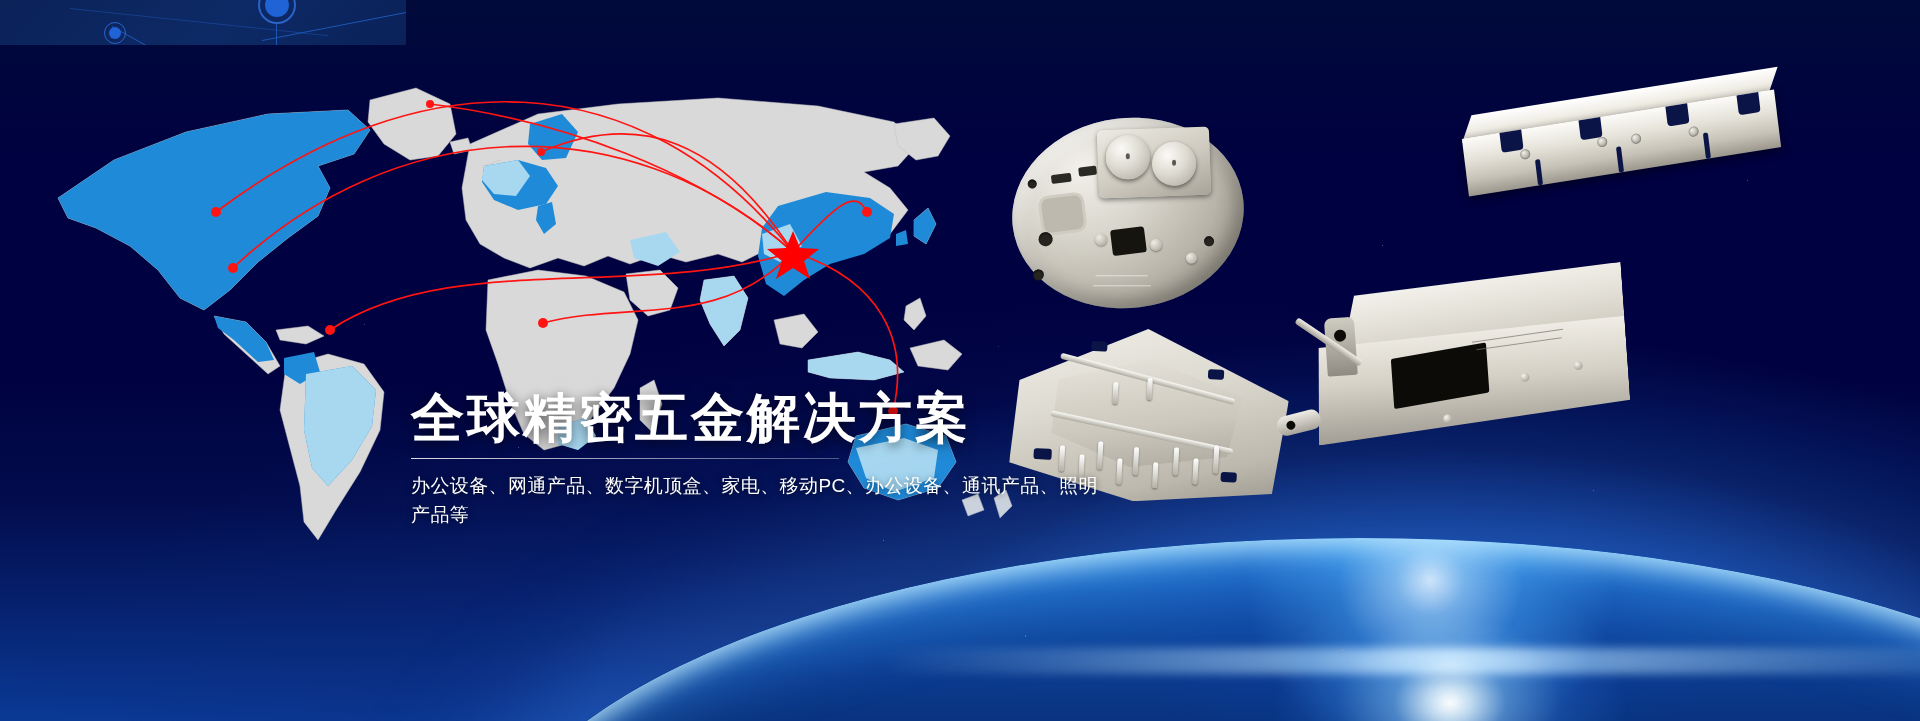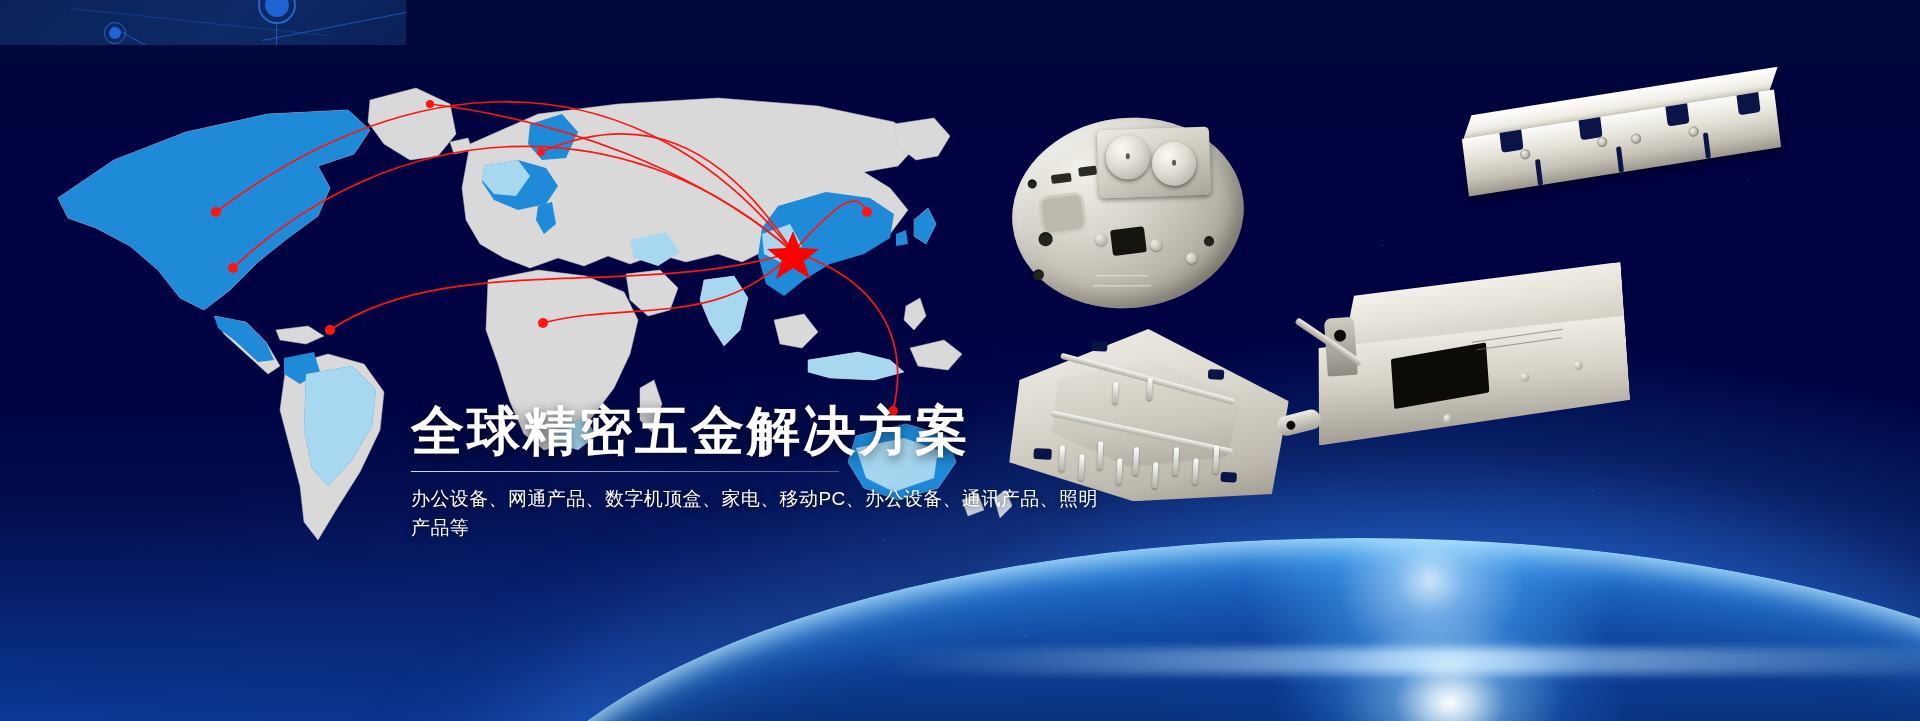--- a/index.html
+++ b/index.html
@@ -222,21 +222,21 @@
   .chassis-line{position:absolute;height:1px;background:rgba(120,116,108,.7);}
 
   
   .copy{position:absolute;left:411px;top:386px;width:700px;}
   .kicker{
     font-size:47px;line-height:1.02;color:#ffffff;letter-spacing:1.5px;
     font-weight:400;
     text-shadow:0 2px 10px rgba(0,0,0,.55);
   }
   .headline{
-    margin-top:15px;
+    margin-top:2px;
     font-size:53px;line-height:1.12;color:#ffffff;
     font-weight:bold;letter-spacing:3px;
     text-shadow:0 3px 12px rgba(0,0,0,.6);
   }
   .divider{
     margin-top:11px;width:428px;height:1px;
     background:linear-gradient(90deg,rgba(255,255,255,.85),rgba(255,255,255,.30));
   }
   .subcopy{
     margin-top:13px;

